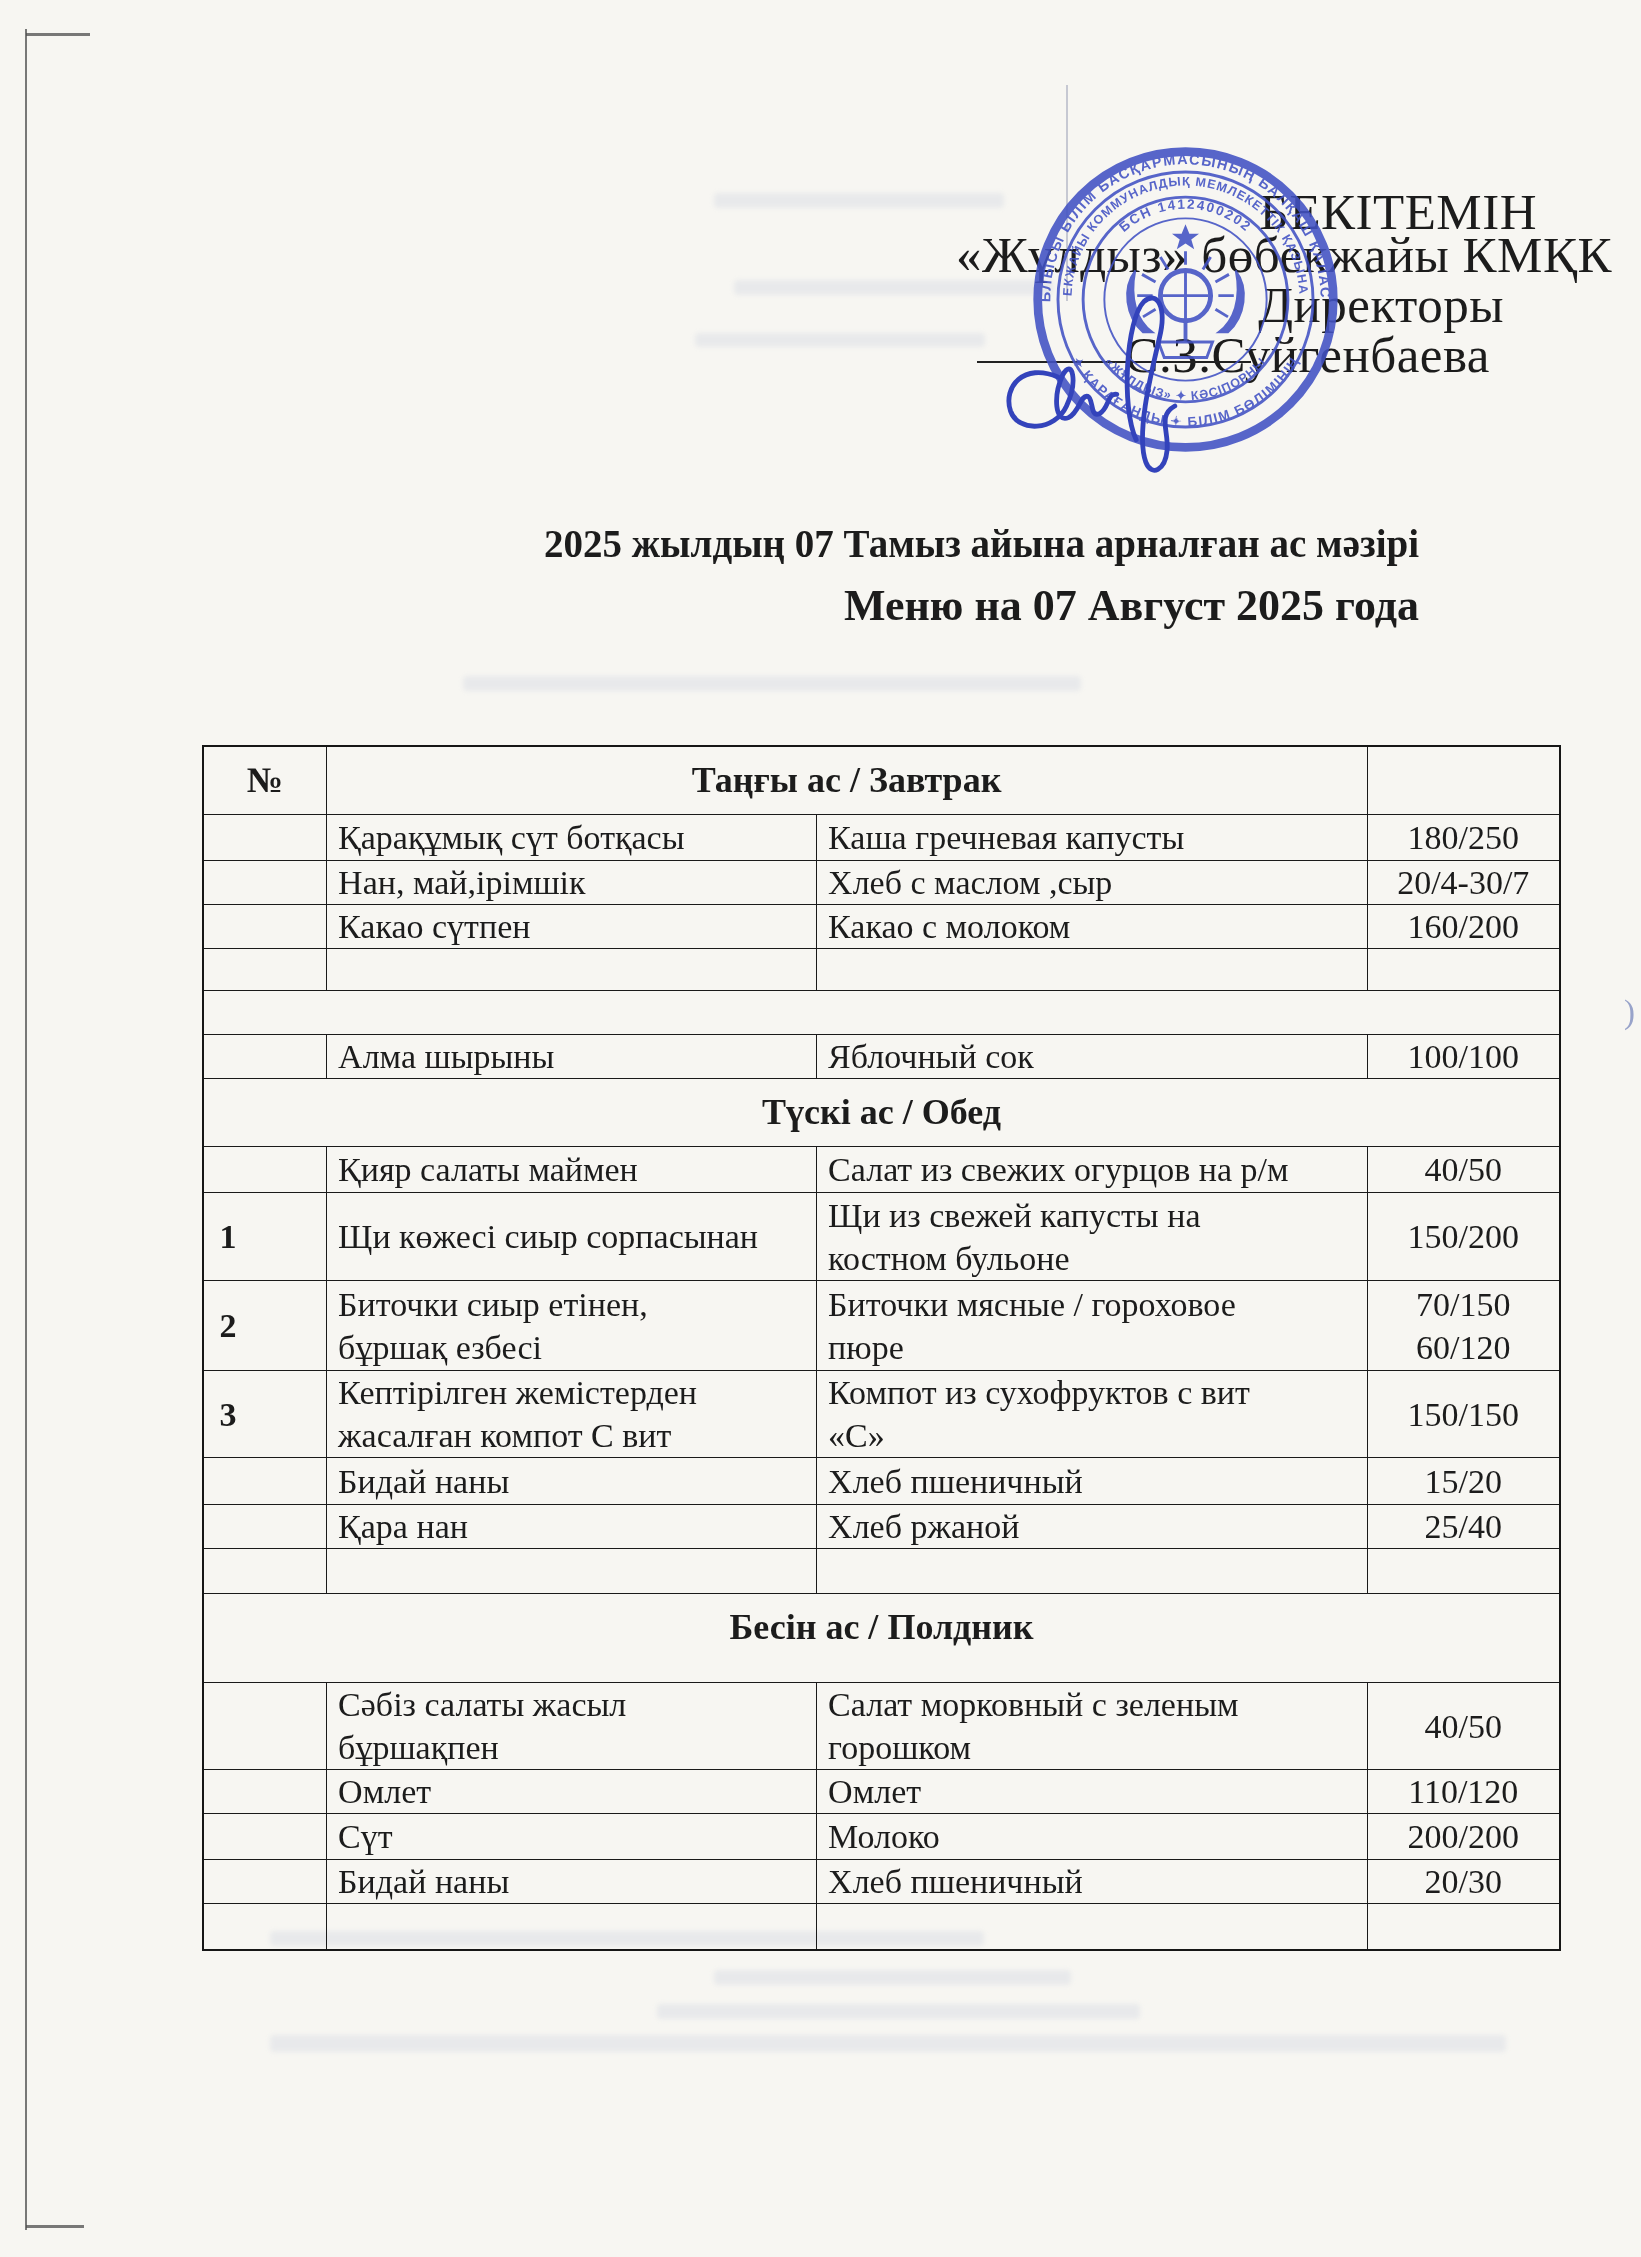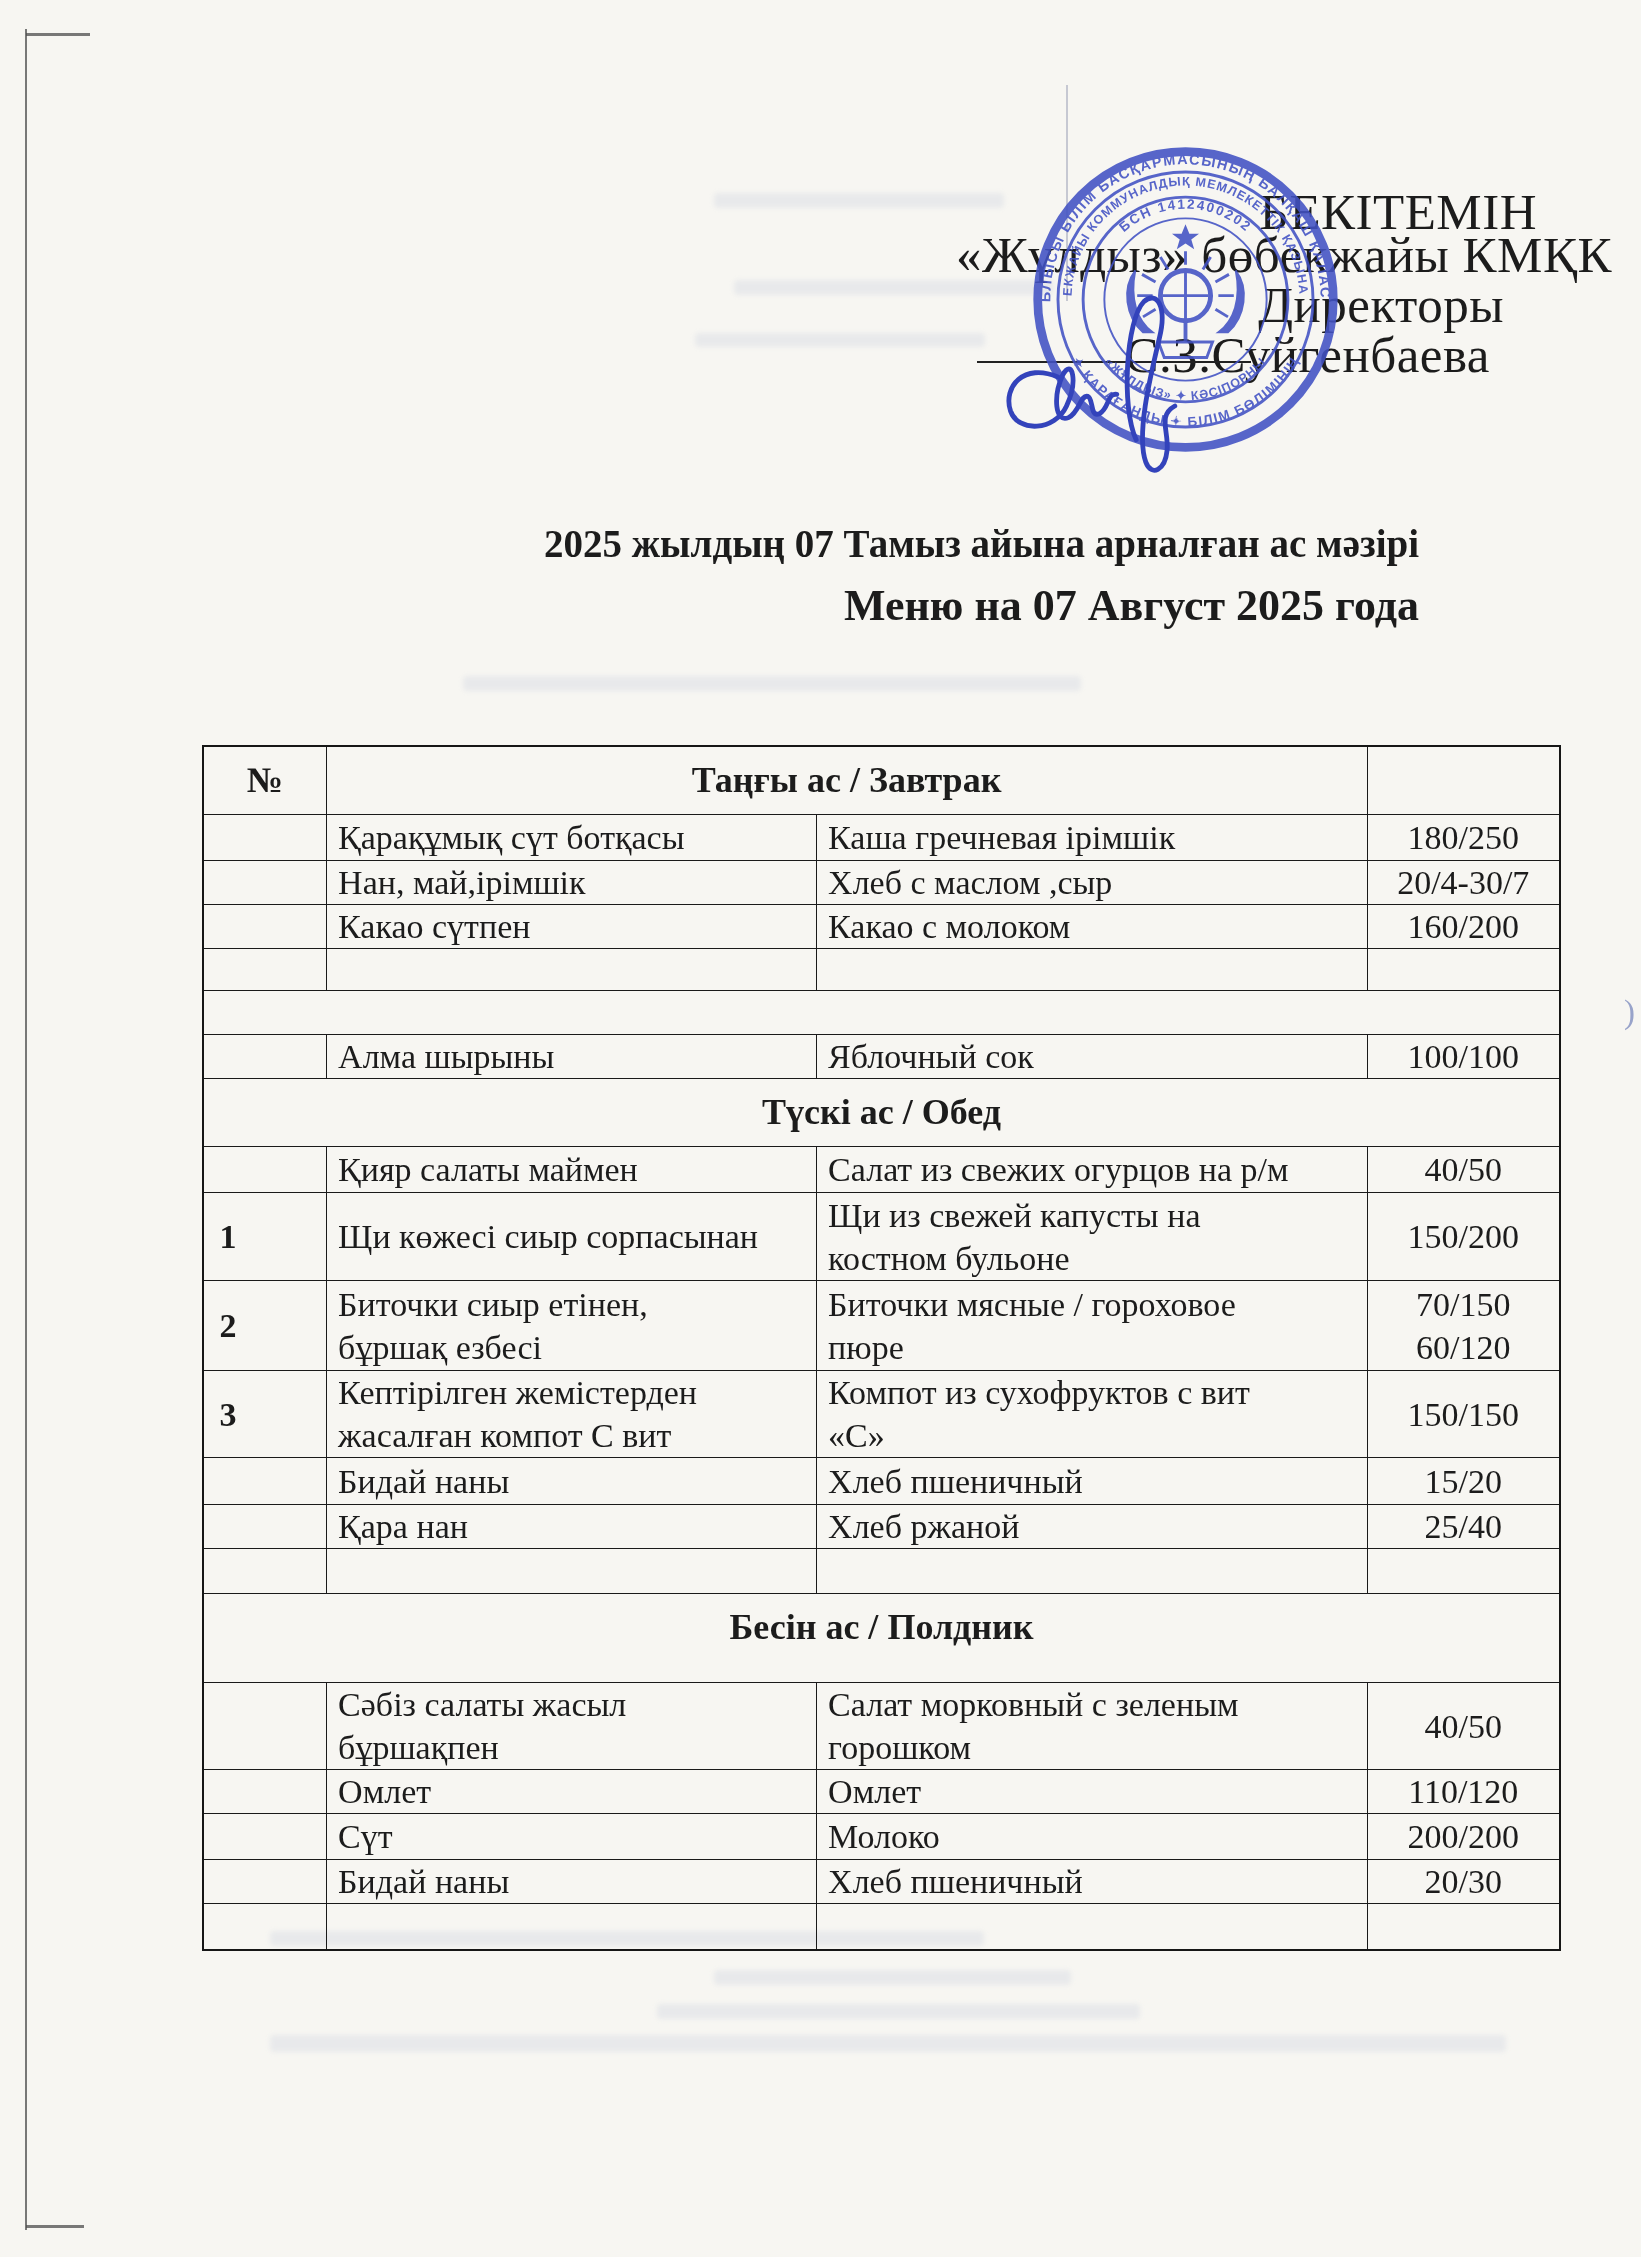--- a/index.html
+++ b/index.html
@@ -131,21 +131,21 @@
   </colgroup>
   <tbody>
       <tr class="r-header" style="height: 42px;">
         <td class="c-no">№</td>
         <td class="c-label" colspan="2">Таңғы ас / Завтрак</td>
         <td class="c-val"></td>
       </tr>
       <tr style="height: 46px;">
         <td class="c-no"></td>
         <td class="c-kk">Қарақұмық   сүт ботқасы</td>
-        <td class="c-ru">Каша  гречневая  ірімшік</td>
+        <td class="c-ru">Каша  гречневая  капусты</td>
         <td class="c-val">180/250</td>
       </tr>
       <tr style="height: 44px;">
         <td class="c-no"></td>
         <td class="c-kk">Нан,  май,ірімшік</td>
         <td class="c-ru">Хлеб с  маслом ,сыр</td>
         <td class="c-val">20/4-30/7</td>
       </tr>
       <tr style="height: 42px;">
         <td class="c-no"></td>

